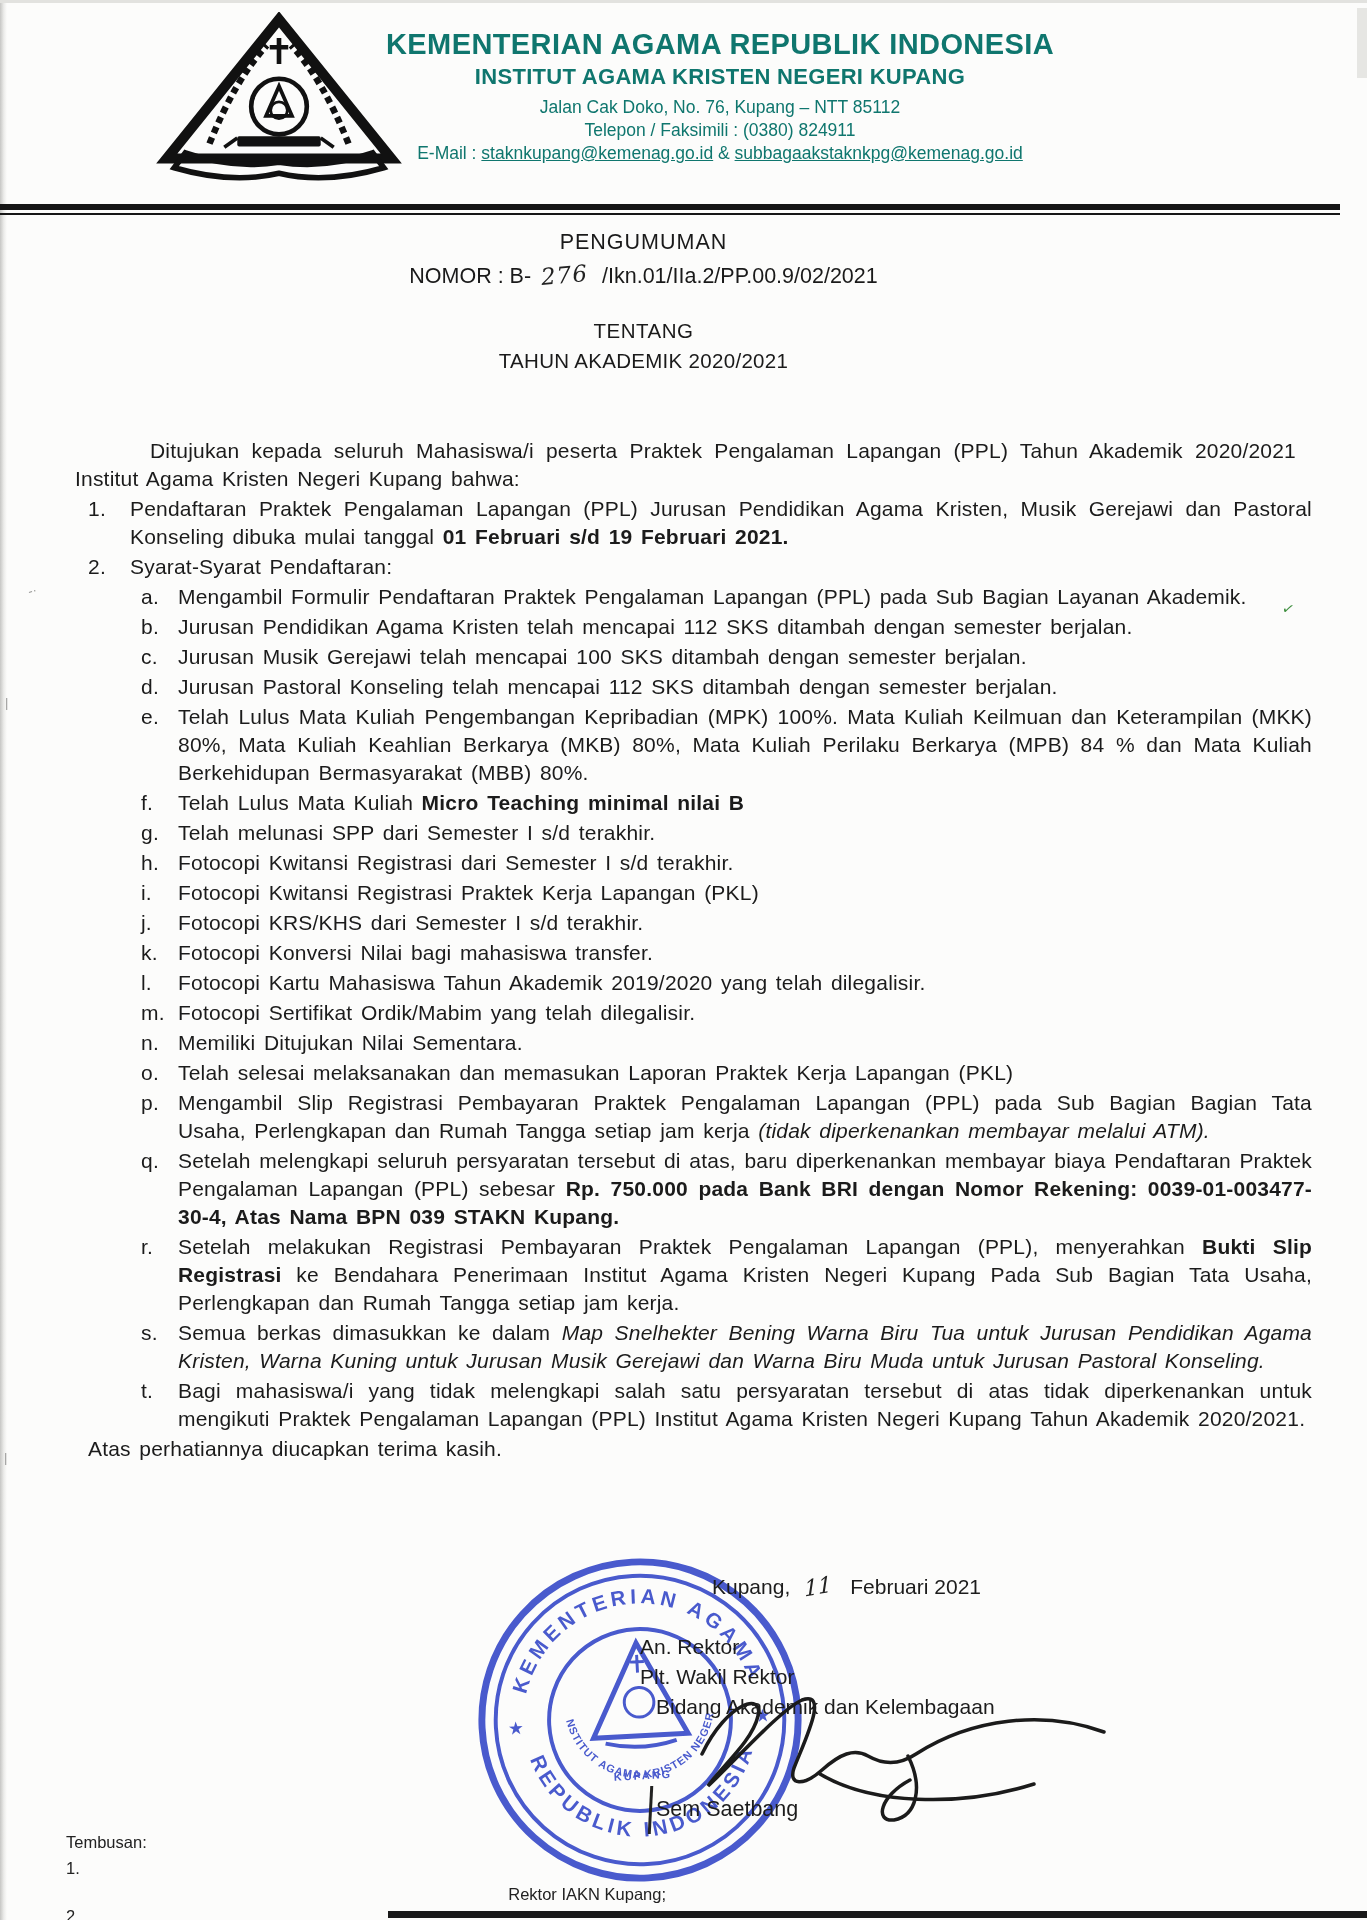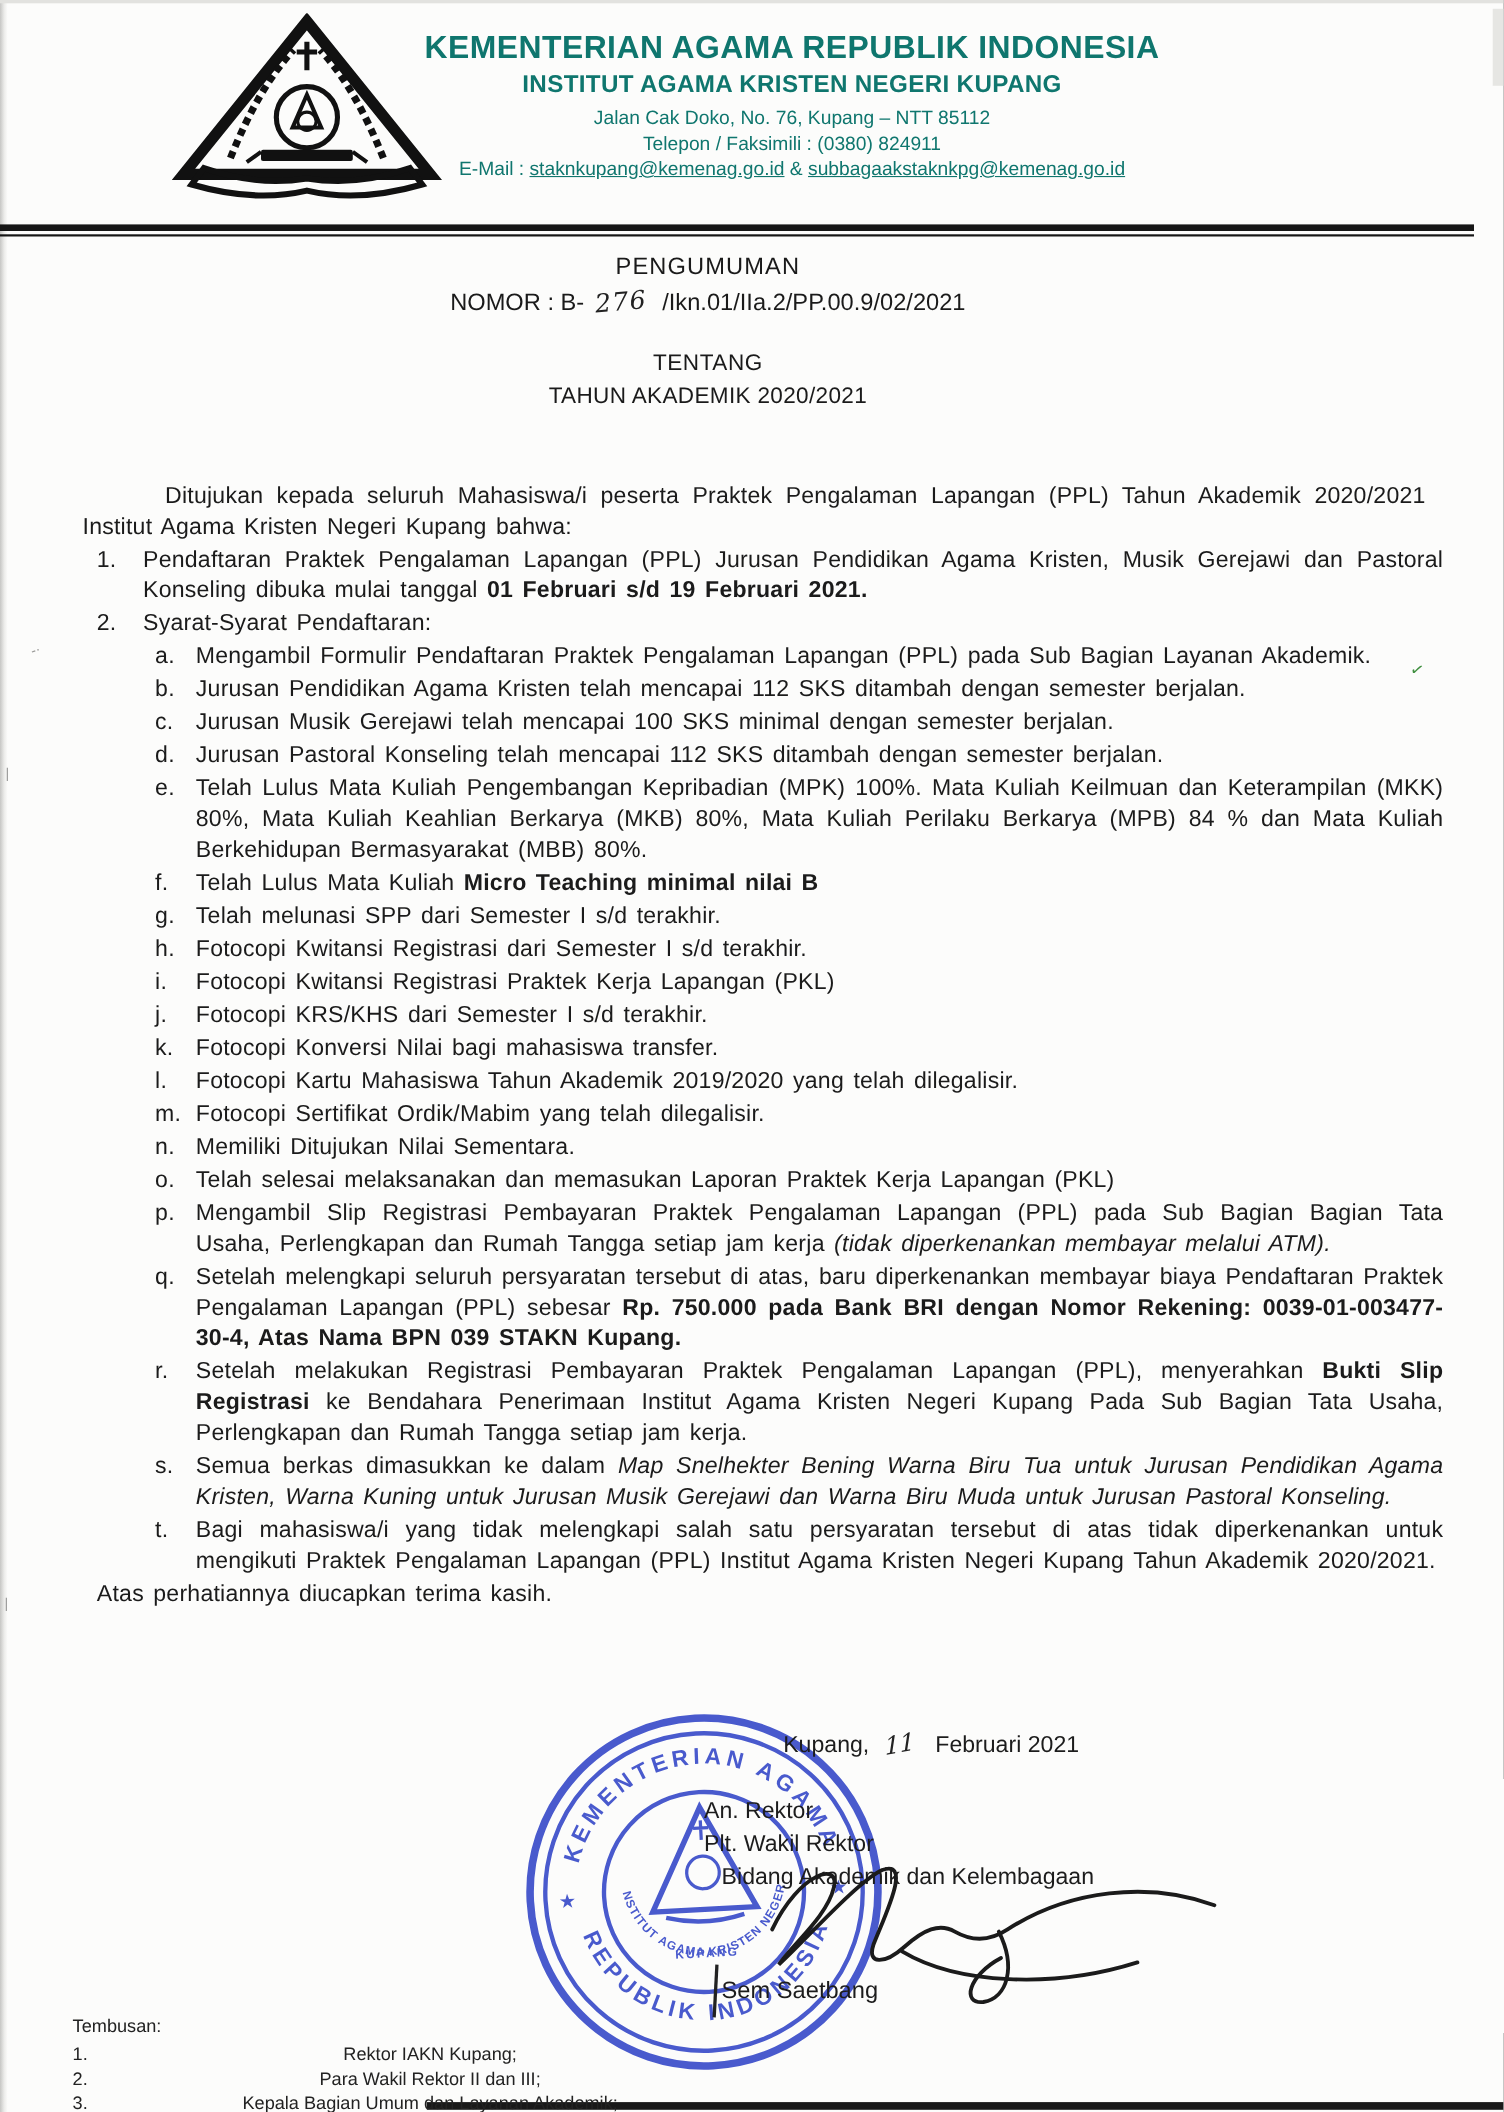--- a/index.html
+++ b/index.html
@@ -60,21 +60,21 @@
   .sig-name{position:absolute;left:656px;top:1797px;font-size:21.5px;z-index:6;}
   .name-bar{position:absolute;left:649px;top:1786px;width:3px;height:48px;background:#222;transform:rotate(3deg);z-index:6;}
   .stamp{position:absolute;left:472px;top:1552px;width:336px;height:336px;z-index:2;opacity:.85;transform:rotate(-3deg);}
   .signature-svg{position:absolute;left:672px;top:1688px;width:460px;height:150px;z-index:7;}
 
   
   .tembusan-label{position:absolute;left:66px;top:1833px;font-size:16.5px;color:#222;}
   .tembusan{position:absolute;left:66px;top:1857px;width:600px;font-size:16.5px;line-height:22px;color:#222;}
   .tembusan .li-row{margin-bottom:0;}
   .tembusan .li-label{flex:0 0 50px;}
-  .tembusan .li-text{text-align:center;}
+  .tembusan .li-text{text-align:right;margin-top:26px;}
 </style>
 </head>
 <body>
 
 <div class="page">
 
   <div class="edge-left"></div>
   <div class="edge-top"></div>
   <div class="edge-right-smudge"></div>
   <span class="stray" style="left:28px;top:583px;transform:rotate(-18deg);">-·</span>
@@ -128,21 +128,21 @@
           <div class="li-row">
             <span class="li-label">a.</span>
             <span class="li-text"><span class="seg-n">Mengambil Formulir Pendaftaran Praktek Pengalaman Lapangan (PPL) pada Sub Bagian Layanan Akademik.</span></span>
           </div>
           <div class="li-row">
             <span class="li-label">b.</span>
             <span class="li-text"><span class="seg-n">Jurusan Pendidikan Agama Kristen telah mencapai 112 SKS ditambah dengan semester berjalan.</span></span>
           </div>
           <div class="li-row">
             <span class="li-label">c.</span>
-            <span class="li-text"><span class="seg-n">Jurusan Musik Gerejawi telah mencapai 100 SKS minimal dengan semester berjalan.</span></span>
+            <span class="li-text"><span class="seg-n">Jurusan Musik Gerejawi telah mencapai 100 SKS ditambah dengan semester berjalan.</span></span>
           </div>
           <div class="li-row">
             <span class="li-label">d.</span>
             <span class="li-text"><span class="seg-n">Jurusan Pastoral Konseling telah mencapai 112 SKS ditambah dengan semester berjalan.</span></span>
           </div>
           <div class="li-row">
             <span class="li-label">e.</span>
             <span class="li-text"><span class="seg-n">Telah Lulus Mata Kuliah Pengembangan Kepribadian (MPK) 100%. Mata Kuliah Keilmuan dan Keterampilan (MKK) 80%, Mata Kuliah Keahlian Berkarya (MKB) 80%, Mata Kuliah Perilaku Berkarya (MPB) 84 % dan Mata Kuliah Berkehidupan Bermasyarakat (MBB) 80%.</span></span>
           </div>
           <div class="li-row">

